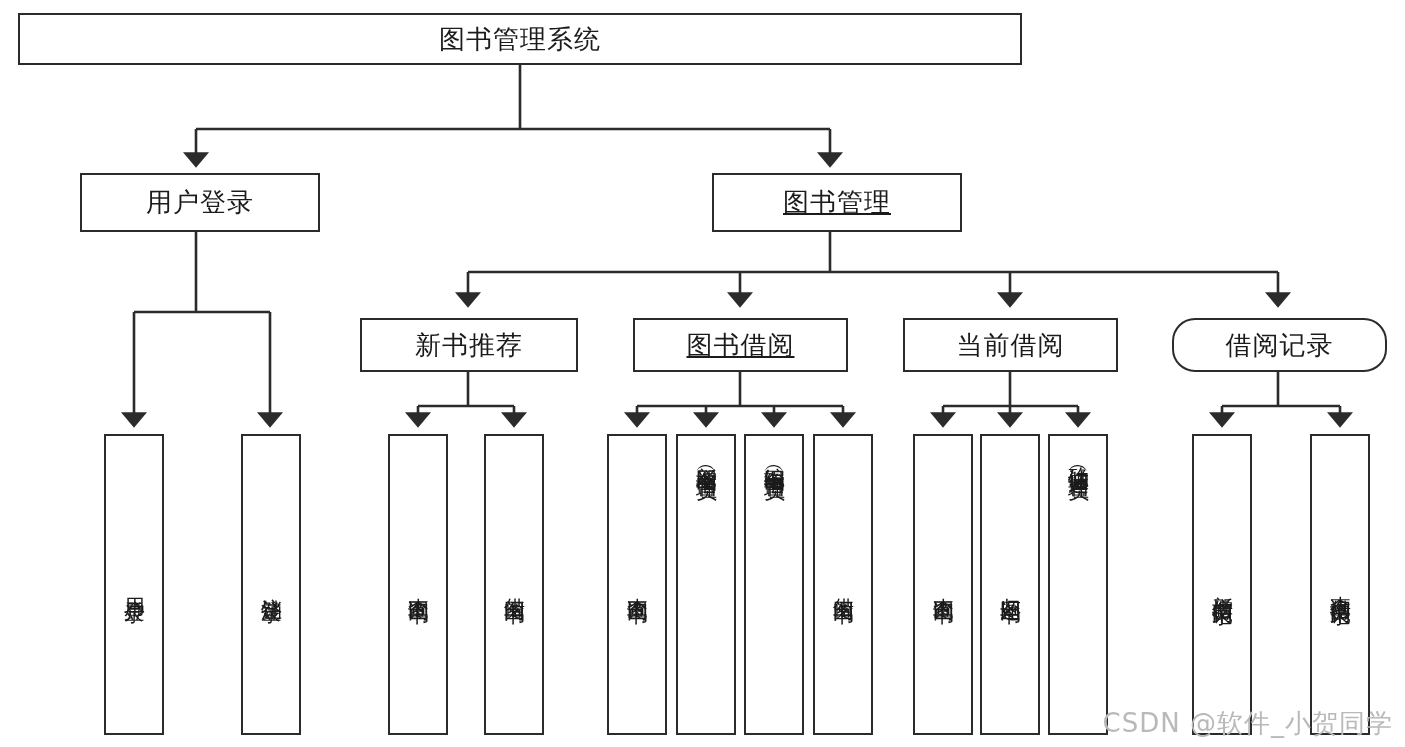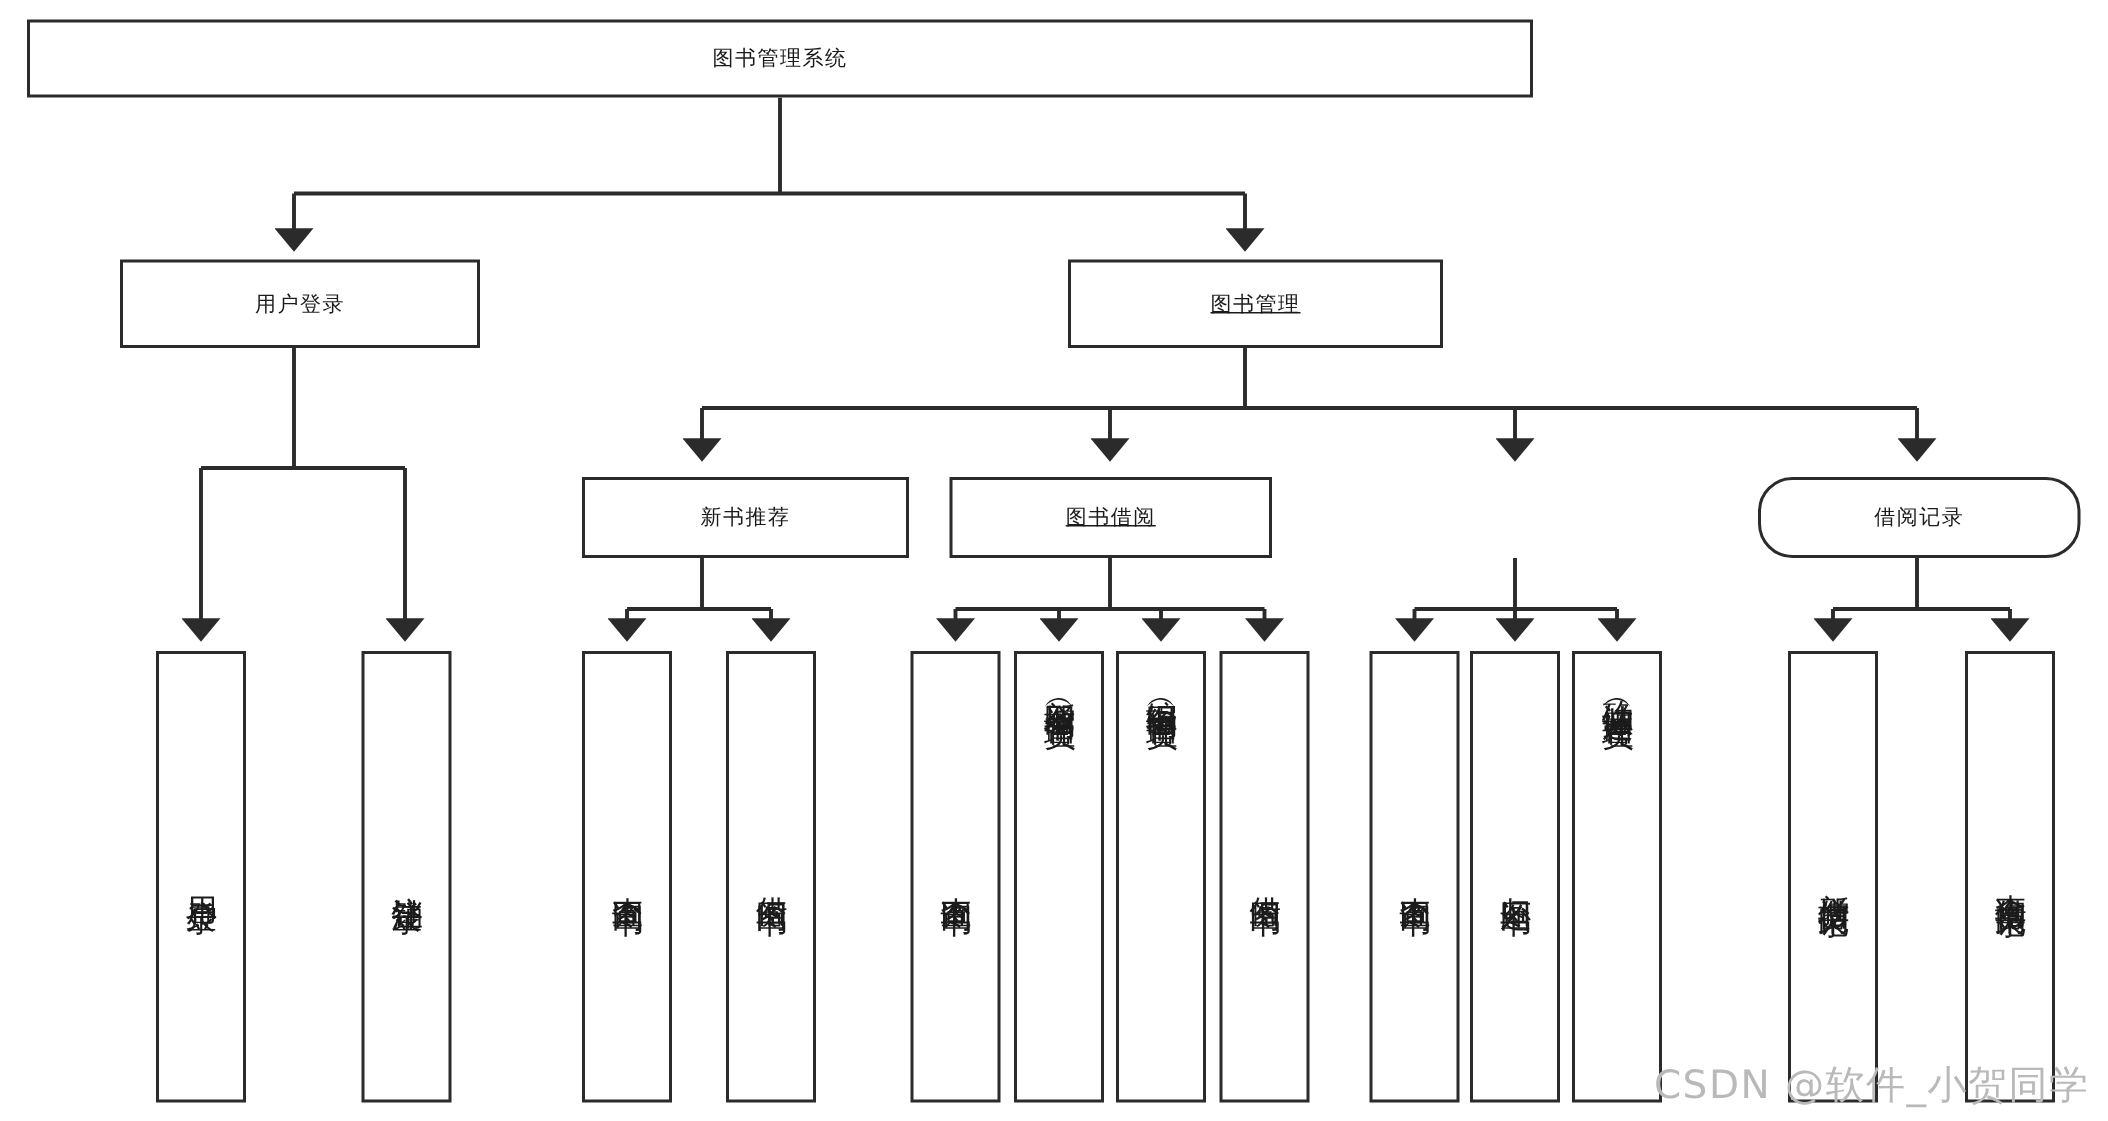--- a/index.html
+++ b/index.html
@@ -29,21 +29,21 @@
     position: absolute;
     box-sizing: border-box;
     border: 2px solid #2b2b2b;
     background: #ffffff;
     display: flex;
     align-items: center;
     justify-content: center;
     color: #1b1b1b;
   }
   .node.horiz {
-    font-size: 14px;
+    font-size: 26px;
     letter-spacing: 1px;
   }
   .node.vert {
     align-items: flex-start;
     justify-content: center;
     padding-top: 14px;
   }
   .vlabel {
     writing-mode: vertical-rl;
     text-orientation: upright;
@@ -126,25 +126,28 @@
     <span>图书管理系统</span>
   </div>
 
   <div class="node horiz" style="left:80px; top:173px; width:240px; height:59px;">
     <span>用户登录</span>
   </div>
   <div class="node horiz" style="left:712px; top:173px; width:250px; height:59px;text-decoration:underline;">
     <span>图书管理</span>
   </div>
 
-  <div class="node horiz" style="left:360px; top:318px; width:218px; height:54px;margin-left:28px;">
+  <div class="node horiz" style="left:360px; top:318px; width:218px; height:54px;">
     <span>新书推荐</span>
   </div>
   <div class="node horiz" style="left:633px; top:318px; width:215px; height:54px;text-decoration:underline;">
     <span>图书借阅</span>
+  </div>
+  <div class="node horiz" style="left:903px; top:318px; width:215px; height:54px;">
+    <span>当前借阅</span>
   </div>
   <div class="node horiz" style="left:1172px; top:318px; width:215px; height:54px;border-radius:23px;">
     <span>借阅记录</span>
   </div>
 
   <div class="node vert centered" style="left:104px; top:434px; width:60px; height:301px;">
     <span class="vlabel">用户登录</span>
   </div>
   <div class="node vert centered" style="left:241px; top:434px; width:60px; height:301px;">
     <span class="vlabel">注销登录</span>

